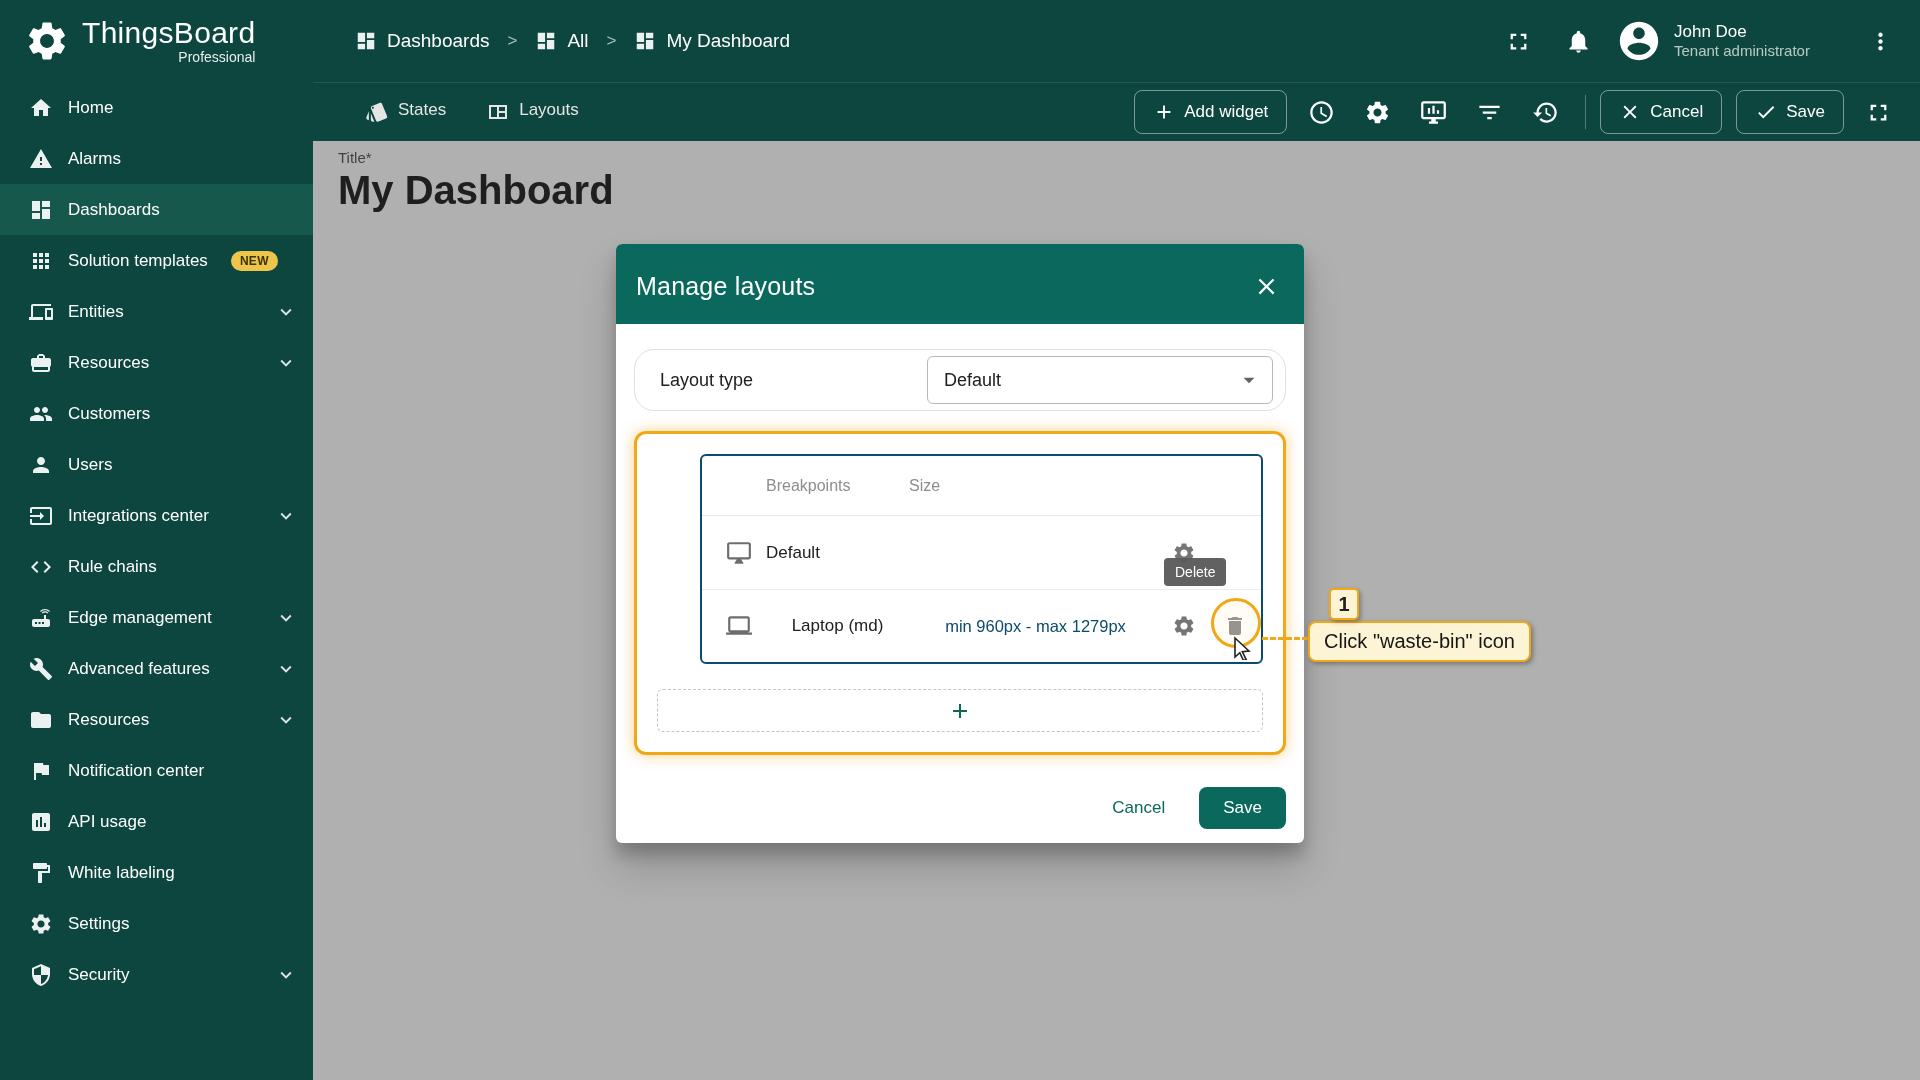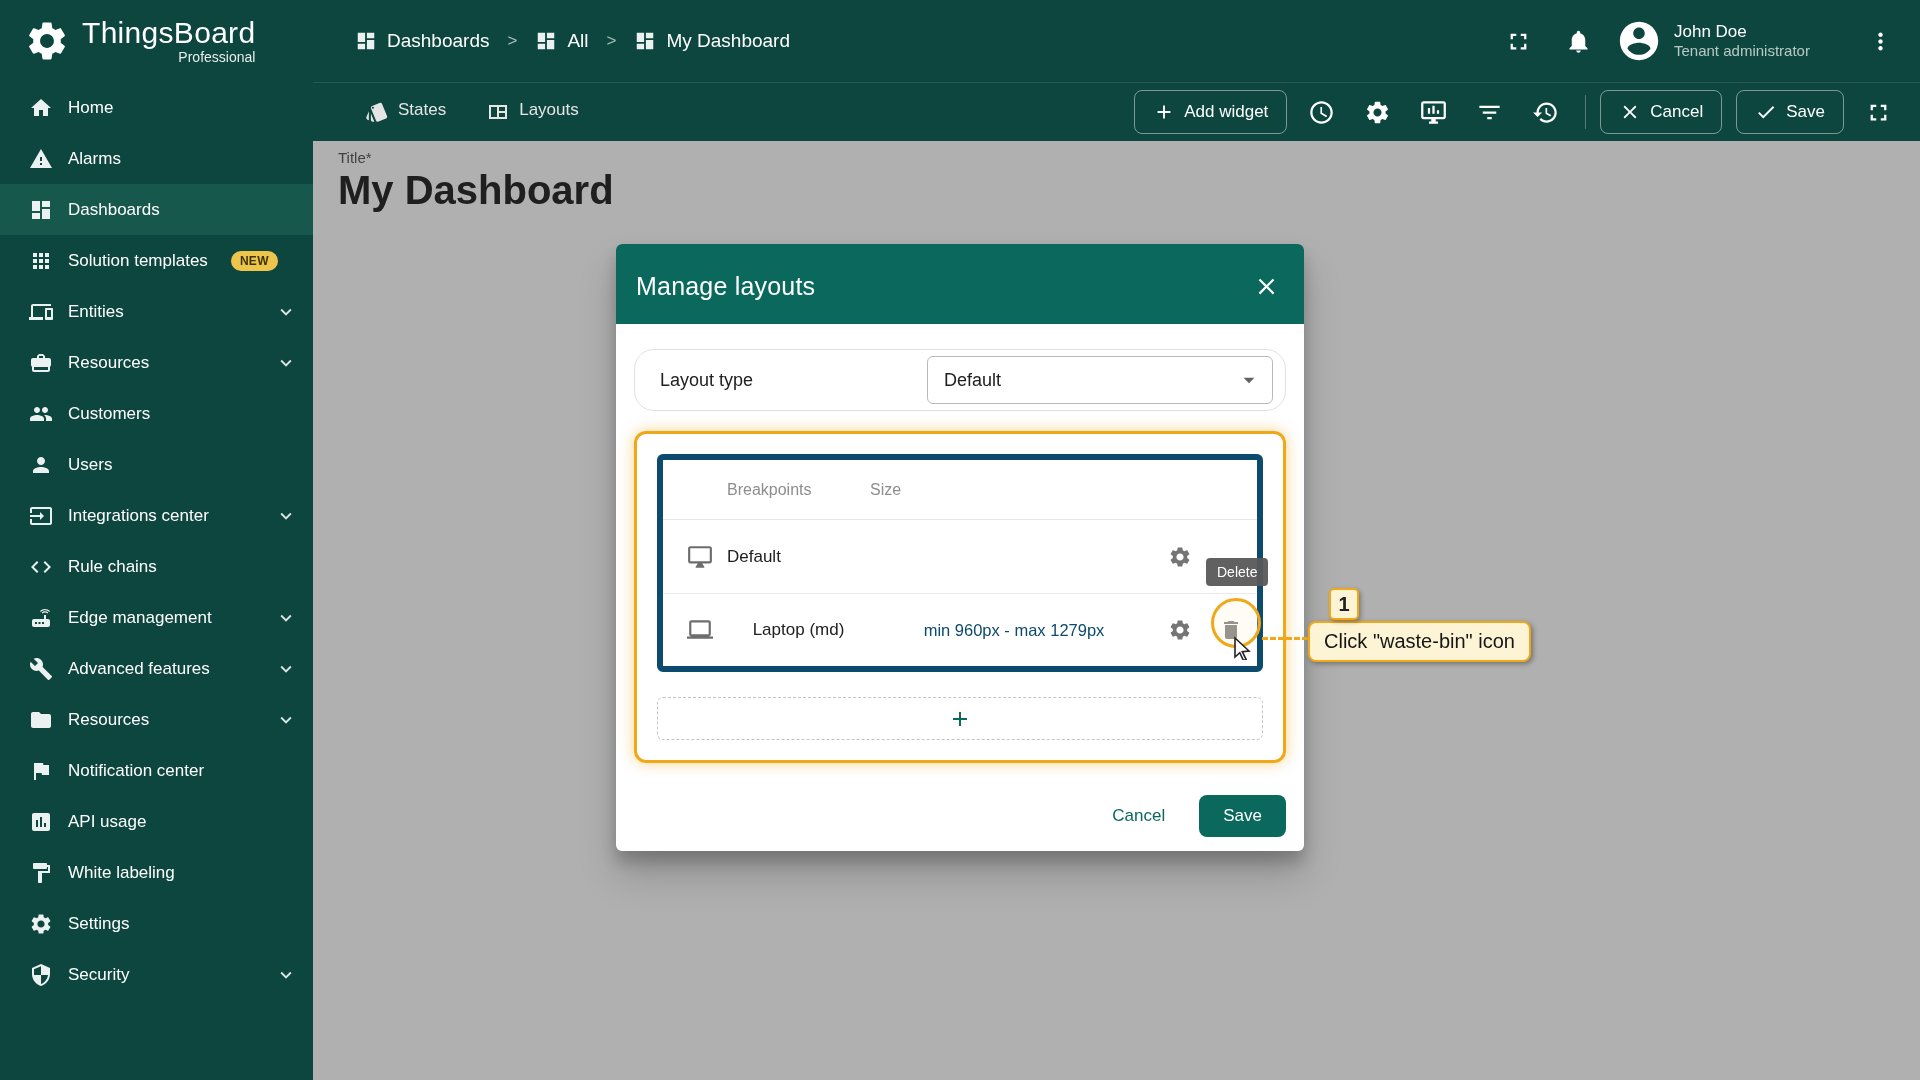--- a/index.html
+++ b/index.html
@@ -70,41 +70,41 @@
   .dialog-close{margin-left:auto;width:44px;height:44px;display:inline-flex;align-items:center;justify-content:center;color:#fff;}
   .dialog-close .ic{width:27px;height:27px;display:inline-flex;}
   .dialog-body{padding:25px 18px 14px;}
 
   .layout-type-row{border:1px solid #e1e1e1;border-radius:20px;height:62px;display:flex;align-items:center;padding:0 12px 0 25px;}
   .lt-label{font-size:18px;color:#212121;}
   .lt-select{margin-left:auto;width:346px;height:48px;border:1px solid #b9b9b9;border-radius:6px;display:flex;align-items:center;padding:0 10px 0 16px;font-size:18px;color:#212121;cursor:pointer;}
   .lt-caret{margin-left:auto;width:26px;height:26px;display:inline-flex;color:#5f6368;}
 
   .highlight-panel{margin-top:20px;border:3px solid var(--c-highlight);border-radius:12px;padding:20px;box-shadow:0 0 14px rgba(240,168,24,.5);}
-  .layout-card{border:6px solid #0c4a6e;border-radius:6px;background:#fff;overflow:hidden;}
+  .layout-card{border:2px solid #0c4a6e;border-radius:6px;background:#fff;overflow:hidden;margin-left:43px;}
   .lc-header{height:60px;display:flex;align-items:center;padding-left:64px;color:#8d8d8d;font-size:16px;border-bottom:1px solid #e8e8e8;}
   .col-bp{width:143px;}
   .col-size{flex:1;}
   .lc-row{height:73px;display:flex;align-items:center;padding:0 4px 0 24px;}
   .lc-row + .lc-row{border-top:1px solid #ececec;text-align:center;}
   .row-icon{width:26px;height:26px;display:inline-flex;color:#6d6d6d;margin-right:14px;flex:0 0 26px;}
   .row-name{width:143px;font-size:17px;color:#212121;}
   .row-size{flex:1;font-size:16.5px;color:#0c4a6e;}
   .row-actions{display:flex;gap:7px;width:95px;flex:0 0 95px;}
   .icon-btn.gray{color:#757575;border-radius:50%;}
   .icon-btn.gray .ic{width:24px;height:24px;display:inline-flex;}
   .add-layout-btn{width:100%;height:43px;margin-top:25px;border:1px dashed #c4c4c4;border-radius:6px;background:#fff;display:flex;align-items:center;justify-content:center;color:var(--c-primary);}
   .add-layout-btn .ic{width:24px;height:24px;display:inline-flex;}
 
   .dialog-footer{margin-top:32px;display:flex;justify-content:flex-end;align-items:center;gap:28px;}
   .text-btn{color:var(--c-primary);font-size:17px;font-weight:500;padding:8px 6px;}
   .primary-btn{height:42px;padding:0 24px;background:var(--c-primary);color:#fff;border-radius:8px;font-size:17px;font-weight:500;}
 
   
-  .tooltip{position:absolute;left:1206px;top:558px;background:rgba(88,88,88,.95);color:#fff;font-size:14px;padding:6px 11px;border-radius:4px;z-index:26;}
+  .tooltip{position:absolute;left:1164px;top:558px;background:rgba(88,88,88,.95);color:#fff;font-size:14px;padding:6px 11px;border-radius:4px;z-index:26;}
   .ann-circle{position:absolute;left:1211px;top:598px;width:50px;height:50px;border:3px solid var(--c-highlight);border-radius:50%;background:rgba(253,244,213,.25);z-index:30;}
   .ann-line{position:absolute;left:1262px;top:637px;width:46px;border-top:3px dashed var(--c-highlight);z-index:30;}
   .ann-step{position:absolute;left:1329px;top:588px;width:30px;height:32px;background:var(--c-cream);border:2px solid var(--c-highlight);border-radius:5px;display:flex;align-items:center;justify-content:center;font-size:20px;font-weight:700;color:#222;z-index:31;box-shadow:2px 2px 4px rgba(0,0,0,.3);}
   .ann-label{position:absolute;left:1308px;top:621px;height:41px;background:var(--c-cream);border:2px solid var(--c-highlight);border-radius:8px;display:flex;align-items:center;padding:0 14px;font-size:20px;color:#161616;z-index:30;box-shadow:2px 2px 5px rgba(0,0,0,.35);white-space:nowrap;}
   .ann-cursor{position:absolute;left:1230px;top:636px;width:24px;height:24px;z-index:32;}
 </style>
 </head>
 <body>
 
 <aside class="sidebar">

